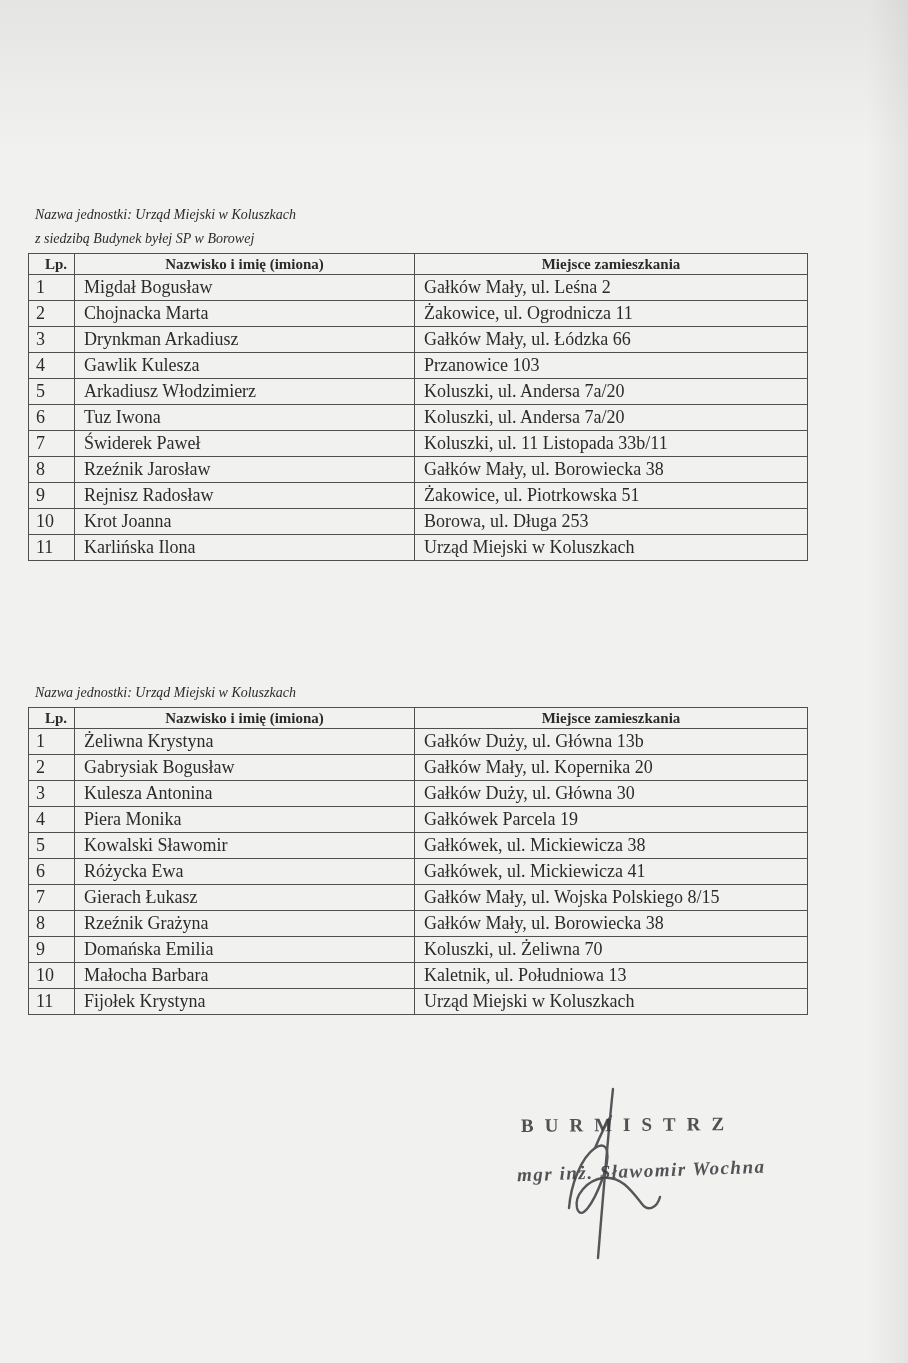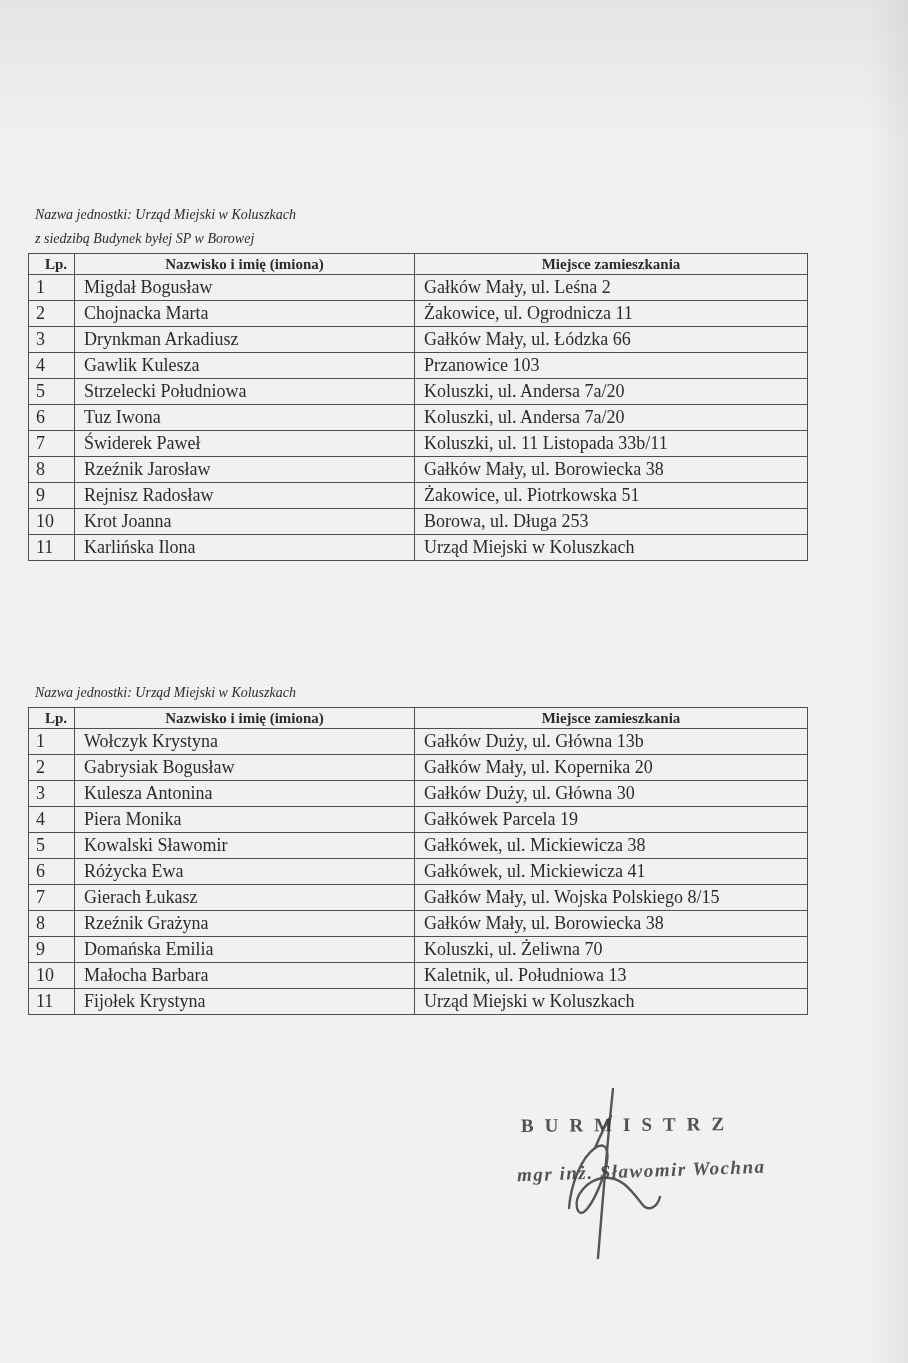--- a/index.html
+++ b/index.html
@@ -150,21 +150,21 @@
             <td>Drynkman Arkadiusz</td>
             <td>Gałków Mały, ul. Łódzka 66</td>
           </tr>
           <tr>
             <td class="lp">4</td>
             <td>Gawlik Kulesza</td>
             <td>Przanowice 103</td>
           </tr>
           <tr>
             <td class="lp">5</td>
-            <td>Strzelecki Południowa</td>
+            <td>Arkadiusz Włodzimierz</td>
             <td>Koluszki, ul. Andersa 7a/20</td>
           </tr>
           <tr>
             <td class="lp">6</td>
             <td>Tuz Iwona</td>
             <td>Koluszki, ul. Andersa 7a/20</td>
           </tr>
           <tr>
             <td class="lp">7</td>
             <td>Świderek Paweł</td>
@@ -205,21 +205,21 @@
       <thead>
         <tr>
           <th>Lp.</th>
           <th>Nazwisko i imię (imiona)</th>
           <th>Miejsce zamieszkania</th>
         </tr>
       </thead>
       <tbody>
           <tr>
             <td class="lp">1</td>
-            <td>Wołczyk Krystyna</td>
+            <td>Żeliwna Krystyna</td>
             <td>Gałków Duży, ul. Główna 13b</td>
           </tr>
           <tr>
             <td class="lp">2</td>
             <td>Gabrysiak Bogusław</td>
             <td>Gałków Mały, ul. Kopernika 20</td>
           </tr>
           <tr>
             <td class="lp">3</td>
             <td>Kulesza Antonina</td>

